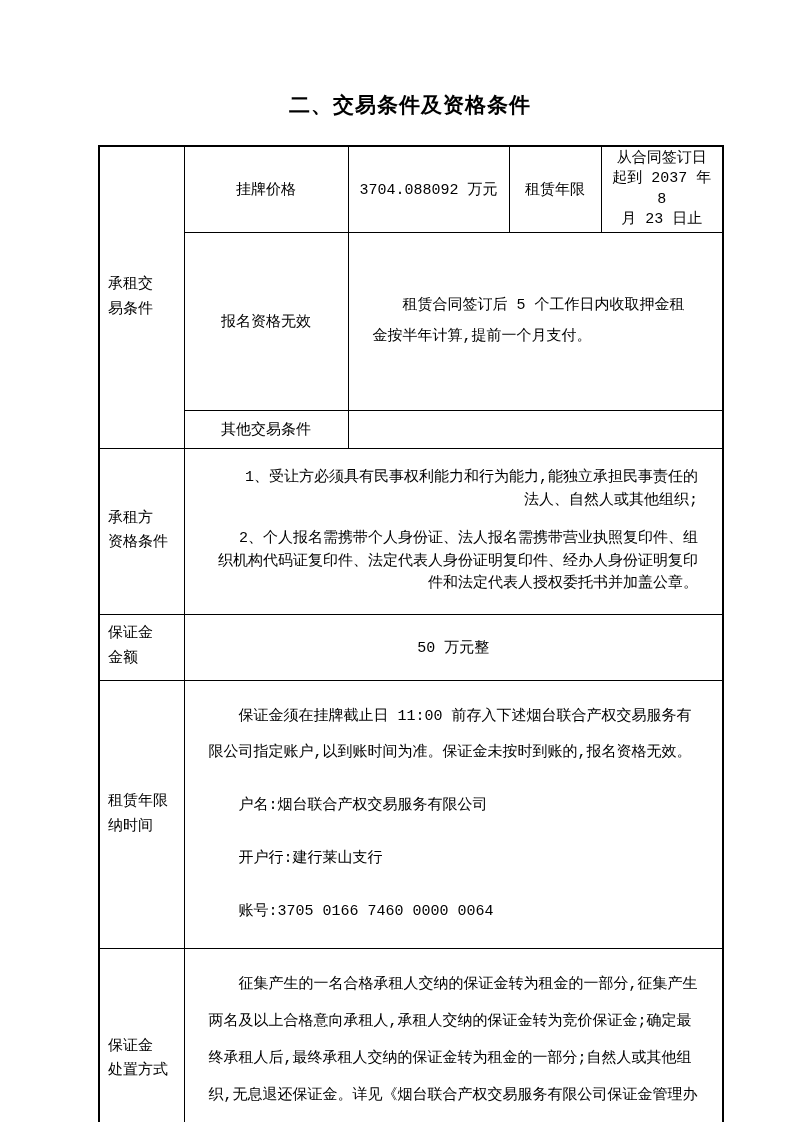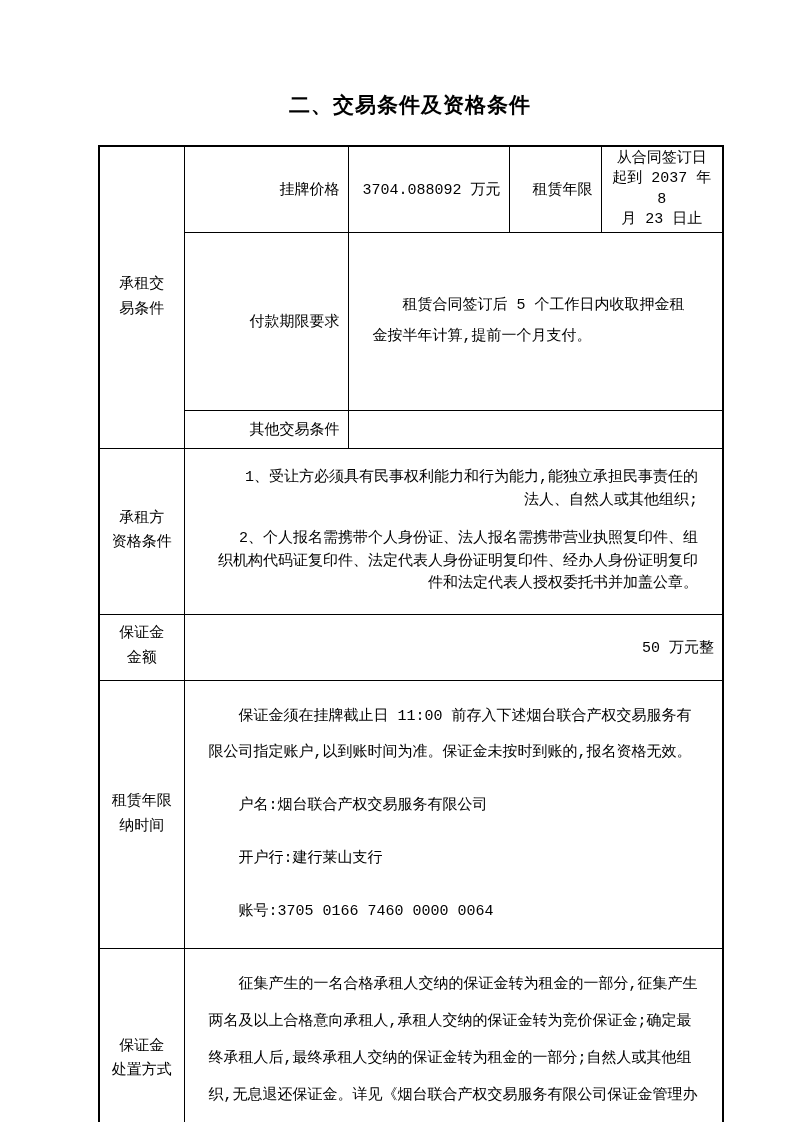--- a/index.html
+++ b/index.html
@@ -37,27 +37,27 @@
     border: 2px solid #000000;
   }
   table.doc-table td {
     border: 1px solid #000000;
     font-size: 15px;
     vertical-align: middle;
     padding: 2px 8px;
     overflow: hidden;
   }
   td.group-label {
-    text-align: center;
+    text-align: left;
     white-space: pre-line;
     line-height: 1.65;
     padding: 2px 3px;
   }
   td.c {
-    text-align: right;
+    text-align: center;
   }
   td.date-cell {
     text-align: center;
     white-space: pre-line;
     line-height: 1.35;
     padding: 2px 4px;
   }
   td.content-cell {
     padding: 4px 10px;
   }
@@ -94,21 +94,21 @@
         <td class="group-label" rowspan="3">承租交
 易条件</td>
         <td class="c">挂牌价格</td>
         <td class="c">3704.088092 万元</td>
         <td class="c">租赁年限</td>
         <td class="date-cell">从合同签订日
 起到 2037 年 8
 月 23 日止</td>
       </tr>
       <tr style="height:178px">
-        <td class="c">付款期限要求</td>
+        <td class="c">报名资格无效</td>
         <td class="content-cell lh-pay" colspan="3">
           <p>租赁合同签订后 5 个工作日内收取押金租金按半年计算,提前一个月支付。</p>
         </td>
       </tr>
       <tr style="height:38px">
         <td class="c">其他交易条件</td>
         <td colspan="3"></td>
       </tr>
       <tr style="height:129px">
         <td class="group-label">承租方

